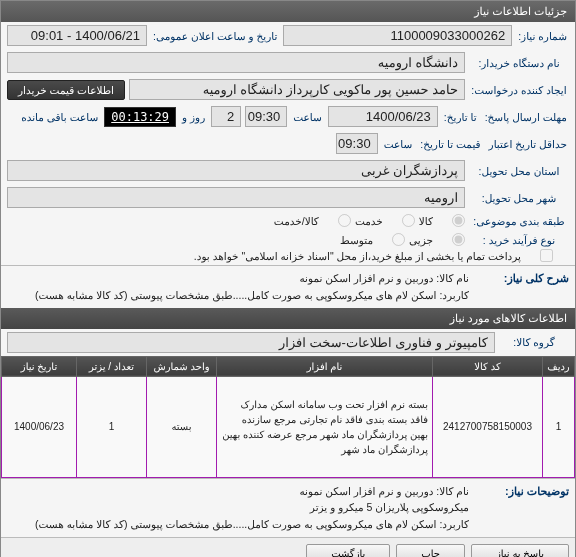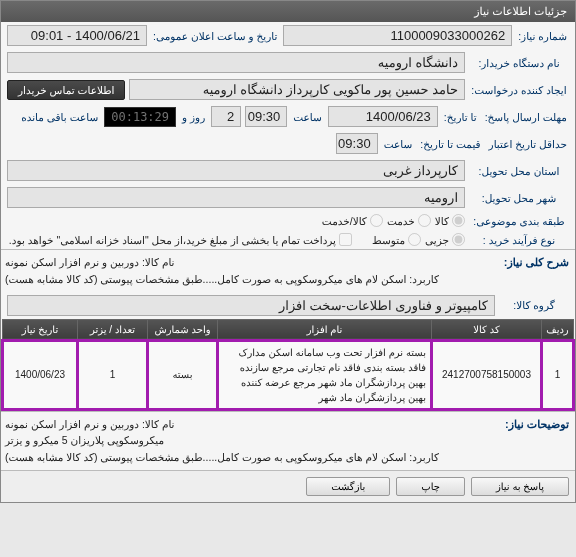--- a/index.html
+++ b/index.html
@@ -52,34 +52,35 @@
     background: linear-gradient(#4a4a4a,#333);
     color: #fff;
     border: 1px solid #222;
     padding: 3px 10px;
     font-size: 10.5px;
     cursor: pointer;
     border-radius: 2px;
   }
   .timer {
     background: #000;
-    color: #737373;
+    color: #ffffff;
     font-family: monospace;
     padding: 2px 6px;
     font-size: 12px;
     border: 1px solid #333;
-  }
-  .radio-row { display:flex; align-items:center; gap:3px; }
+    text-decoration: underline;
+  }
+  .radio-row { display:flex; align-items:center; gap:19px; }
   .radio-row input { margin:0; }
   .radio-row span { font-size:10.5px; }
   .desc-block {
-    padding: 4px 4px;
+    padding: 4px 16px;
     font-size: 10.5px;
     line-height: 1.6;
-    text-align: left;
+    text-align: right;
   }
   .inner-title {
     color: #003366;
     font-weight: bold;
     font-size: 11px;
     width: 90px;
     vertical-align: top;
   }
   table.data {
     width: 100%;
@@ -87,22 +88,22 @@
     font-size: 10px;
   }
   table.data th {
     background: linear-gradient(#555,#3d3d3d);
     color: #fff;
     padding: 4px 3px;
     border: 1px solid #666;
     font-weight: normal;
   }
   table.data td {
-    border: 3px solid #a21caf;
-    padding: 3px 4px;
+    border: 1px solid #a21caf;
+    padding: 20px 4px;
     background: #f9f9f9;
     text-align: center;
     vertical-align: middle;
   }
   table.data td.name-col { text-align: right; line-height:1.5; }
   .footer {
     display:flex;
     justify-content:flex-start;
     gap:6px;
     padding:6px;
@@ -133,21 +134,21 @@
   </div>
 
   <div class="row">
     <span class="label" style="width:100px">نام دستگاه خریدار:</span>
     <span class="value-box w-wide">دانشگاه ارومیه</span>
   </div>
 
   <div class="row">
     <span class="label" style="width:100px">ایجاد کننده درخواست:</span>
     <span class="value-box w-wide">حامد حسین پور ماکویی کارپرداز دانشگاه ارومیه</span>
-    <button class="btn-contact">اطلاعات تماس خریدار</button>
+    <button class="btn-contact">اطلاعات قیمت خریدار</button>
   </div>
 
   <div class="flex-row-group">
     <span class="label">مهلت ارسال پاسخ:</span>
     <span class="label">تا تاریخ:</span>
     <span class="value-box w-med">1400/06/23</span>
     <span class="label">ساعت</span>
     <span class="value-box w-sm">09:30</span>
     <span class="value-box" style="width:30px;text-align:center">2</span>
     <span class="label">روز و</span>
@@ -157,21 +158,21 @@
 
   <div class="flex-row-group">
     <span class="label">حداقل تاریخ اعتبار</span>
     <span class="label">قیمت تا تاریخ:</span>
     <span class="label">ساعت</span>
     <span class="value-box w-sm">09:30</span>
   </div>
 
   <div class="row">
     <span class="label" style="width:100px">استان محل تحویل:</span>
-    <span class="value-box w-wide">کارپرداز غربی</span>
+    <span class="value-box w-wide">پردازشگران غربی</span>
   </div>
 
   <div class="row">
     <span class="label" style="width:100px">شهر محل تحویل:</span>
     <span class="value-box w-wide">ارومیه</span>
   </div>
 
   <div class="flex-row-group">
     <span class="label" style="width:100px">طبقه بندی موضوعی:</span>
     <label class="radio-row">
@@ -205,20 +206,21 @@
   </div>
 
   <div style="display:flex; border-top:1px solid #bbb;">
     <div class="inner-title" style="padding:6px">شرح کلی نیاز:</div>
     <div class="desc-block" style="flex:1">
       <div>نام کالا: دوربین و نرم افزار اسکن نمونه</div>
       <div>کاربرد: اسکن لام های میکروسکوپی به صورت کامل.....طبق مشخصات پیوستی (کد کالا مشابه هست)</div>
     </div>
   </div>
 
+  <div class="panel-header" style="background:linear-gradient(#5a5a5a,#444)">اطلاعات کالاهای مورد نیاز</div>
 
   <div class="row">
     <span class="label" style="width:70px">گروه کالا:</span>
     <span class="value-box w-wide">کامپیوتر و فناوری اطلاعات-سخت افزار</span>
   </div>
 
   <table class="data">
     <thead>
       <tr>
         <th style="width:32px">ردیف</th>

